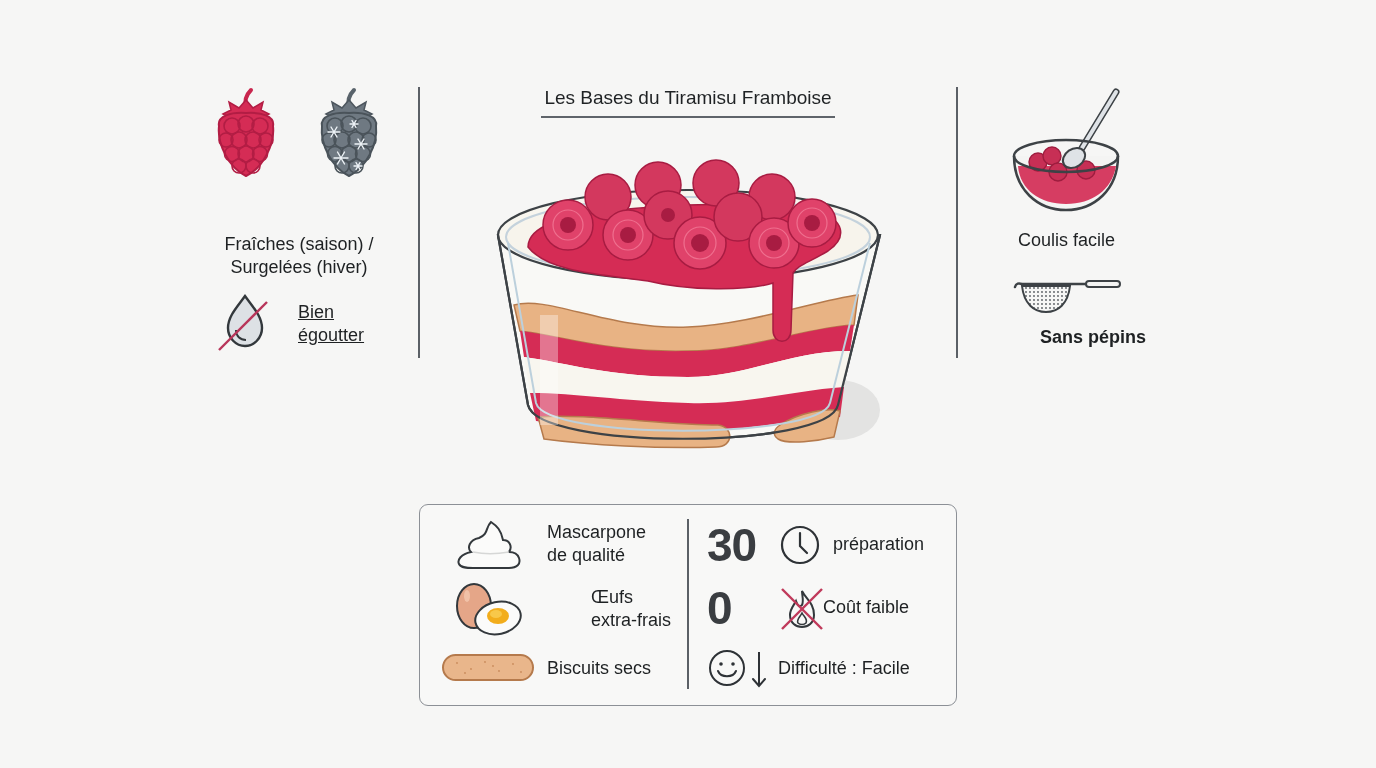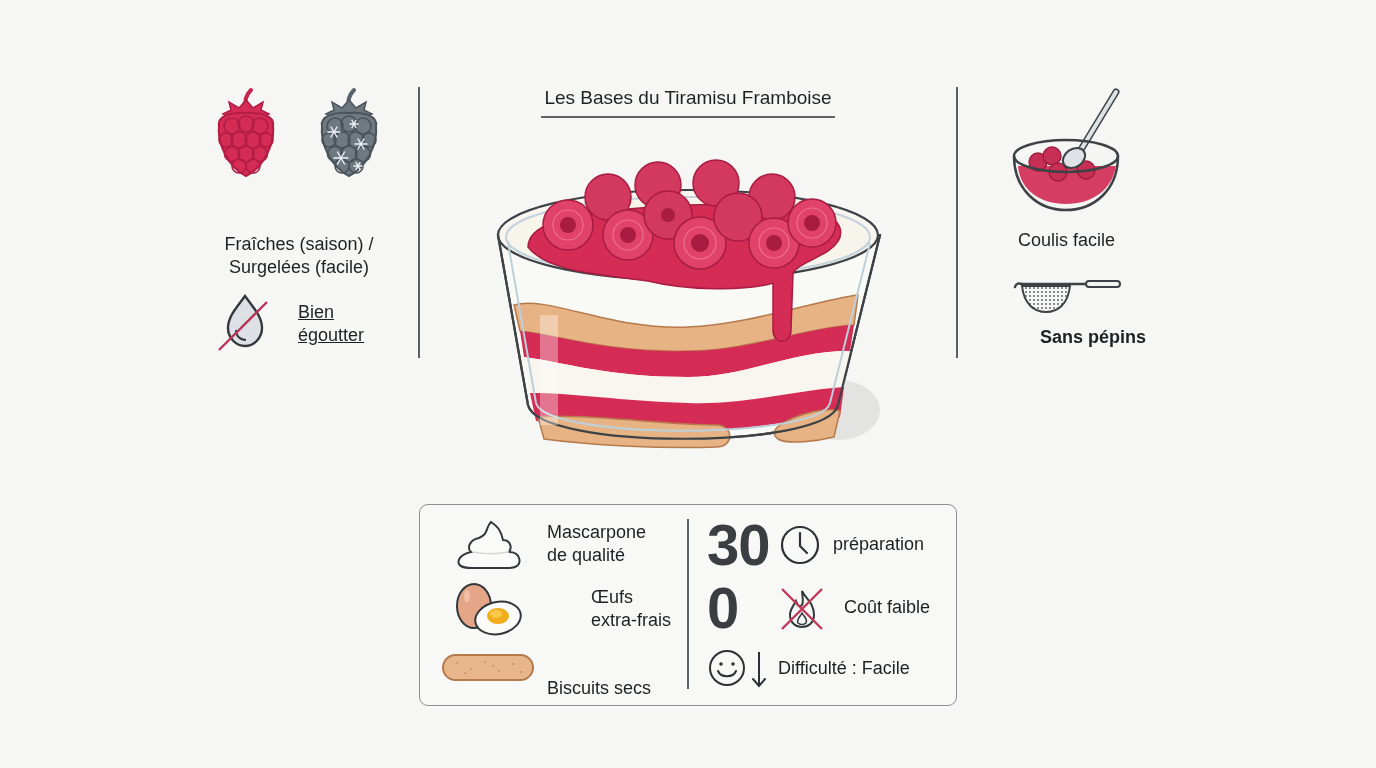--- a/index.html
+++ b/index.html
@@ -25,21 +25,21 @@
   
   #coulis-label { left: 1000px; top: 229px; width: 133px; text-align: center; }
   #seeds-label { left: 1040px; top: 326px; width: 133px; text-align: left; font-weight: bold; }
 
   
   #card {
     left: 419px; top: 504px; width: 538px; height: 202px;
     border: 1.5px solid #8c9096; border-radius: 9px; background: #f8f8f7;
   }
   #card-divider { left: 687px; top: 519px; height: 170px; }
-  .big-num { font-size: 58px; font-weight: 700; color: #3a3d41; line-height: 50px; letter-spacing: -1px; }
+  .big-num { font-size: 46px; font-weight: 700; color: #3a3d41; line-height: 50px; letter-spacing: -1px; }
 </style>
 </head>
 <body>
 
 <div id="title" class="abs">Les Bases du Tiramisu Framboise</div>
 <div id="title-underline" class="abs"></div>
 
 <div class="vline" style="left:418px; top:87px; height:271px;"></div>
 <div class="vline" style="left:956px; top:87px; height:271px;"></div>
 
@@ -107,21 +107,21 @@
       <g transform="translate(44,80)">
           <line x1="-4" y1="0" x2="4" y2="0"></line>
           <line x1="-2" y1="-3.5" x2="2" y2="3.5"></line>
           <line x1="-2" y1="3.5" x2="2" y2="-3.5"></line>
         </g>
     </g>
   </svg>
 </div>
 <div id="left-caption" class="abs label">
   <div>Fraîches (saison) /</div>
-  <div>Surgelées (facile)</div>
+  <div>Surgelées (hiver)</div>
 </div>
 
 <svg class="abs" style="left:216px; top:290px;" width="56" height="62" viewBox="0 0 56 62">
   <path d="M29 6 C 22 16, 12 26, 12 38 C 12 48, 20 56, 29 56 C 38 56, 46 48, 46 38 C 46 26, 36 16, 29 6 Z" fill="#dde1e5" stroke="#33383c" stroke-width="2.4"></path>
   <path d="M20 40 C 20 46, 24 50, 30 50" fill="none" stroke="#33383c" stroke-width="2"></path>
   <line x1="3" y1="60" x2="51" y2="12" stroke="#b8355a" stroke-width="2.4"></line>
 </svg>
 <div id="drain-label" class="abs label">
   <div>Bien</div>
   <div>égoutter</div>
@@ -240,37 +240,37 @@
     <circle cx="16" cy="10" r="0.9"></circle>
       <circle cx="30" cy="16" r="0.9"></circle>
       <circle cx="44" cy="9" r="0.9"></circle>
     <circle cx="58" cy="18" r="0.9"></circle>
       <circle cx="72" cy="11" r="0.9"></circle>
       <circle cx="80" cy="19" r="0.9"></circle>
     <circle cx="24" cy="20" r="0.9"></circle>
       <circle cx="52" cy="13" r="0.9"></circle>
   </g>
 </svg>
-<div class="abs label" style="left:547px; top:677px;">Biscuits secs</div>
+<div class="abs label" style="left:547px; top:657px;">Biscuits secs</div>
 
 <div class="abs big-num" style="left:707px; top:520px;">30</div>
 <svg class="abs" style="left:779px; top:524px;" width="42" height="42" viewBox="0 0 42 42">
   <circle cx="21" cy="21" r="18" fill="none" stroke="#2e3236" stroke-width="2.2"></circle>
   <path d="M21 9 L 21 22 L 28 29" fill="none" stroke="#2e3236" stroke-width="2.2" stroke-linecap="round"></path>
 </svg>
 <div class="abs label" style="left:833px; top:533px;">préparation</div>
 
 <div class="abs big-num" style="left:707px; top:583px;">0</div>
 <svg class="abs" style="left:778px; top:585px;" width="48" height="46" viewBox="0 0 48 46">
   <path d="M24 6 C 28 14, 36 18, 36 30 C 36 38, 30 42, 24 42 C 18 42, 12 38, 12 30 C 12 24, 16 20, 18 16 C 20 22, 22 22, 24 20 C 26 16, 24 10, 24 6 Z" fill="none" stroke="#33383c" stroke-width="2"></path>
   <path d="M24 28 C 26 32, 30 34, 28 38 C 26 40, 22 40, 20 38 C 18 35, 22 32, 24 28 Z" fill="none" stroke="#33383c" stroke-width="1.6"></path>
   <line x1="4" y1="4" x2="44" y2="44" stroke="#c0395a" stroke-width="2.4"></line>
   <line x1="44" y1="4" x2="4" y2="44" stroke="#c0395a" stroke-width="2.4"></line>
 </svg>
-<div class="abs label" style="left:844px; top:596px;">Coût faible</div>
+<div class="abs label" style="left:823px; top:596px;">Coût faible</div>
 
 <svg class="abs" style="left:707px; top:649px;" width="64" height="40" viewBox="0 0 64 40">
   <circle cx="20" cy="19" r="17" fill="none" stroke="#2e3236" stroke-width="2"></circle>
   <circle cx="14" cy="15" r="1.8" fill="#2e3236"></circle>
   <circle cx="26" cy="15" r="1.8" fill="#2e3236"></circle>
   <path d="M11 22 C 14 29, 26 29, 29 22" fill="none" stroke="#2e3236" stroke-width="2" stroke-linecap="round"></path>
   <g>
     <line x1="52" y1="3" x2="52" y2="36" stroke="#2e3236" stroke-width="2"></line>
     <path d="M46 30 L 52 37 L 58 30" fill="none" stroke="#2e3236" stroke-width="2" stroke-linecap="round"></path>
   </g>

